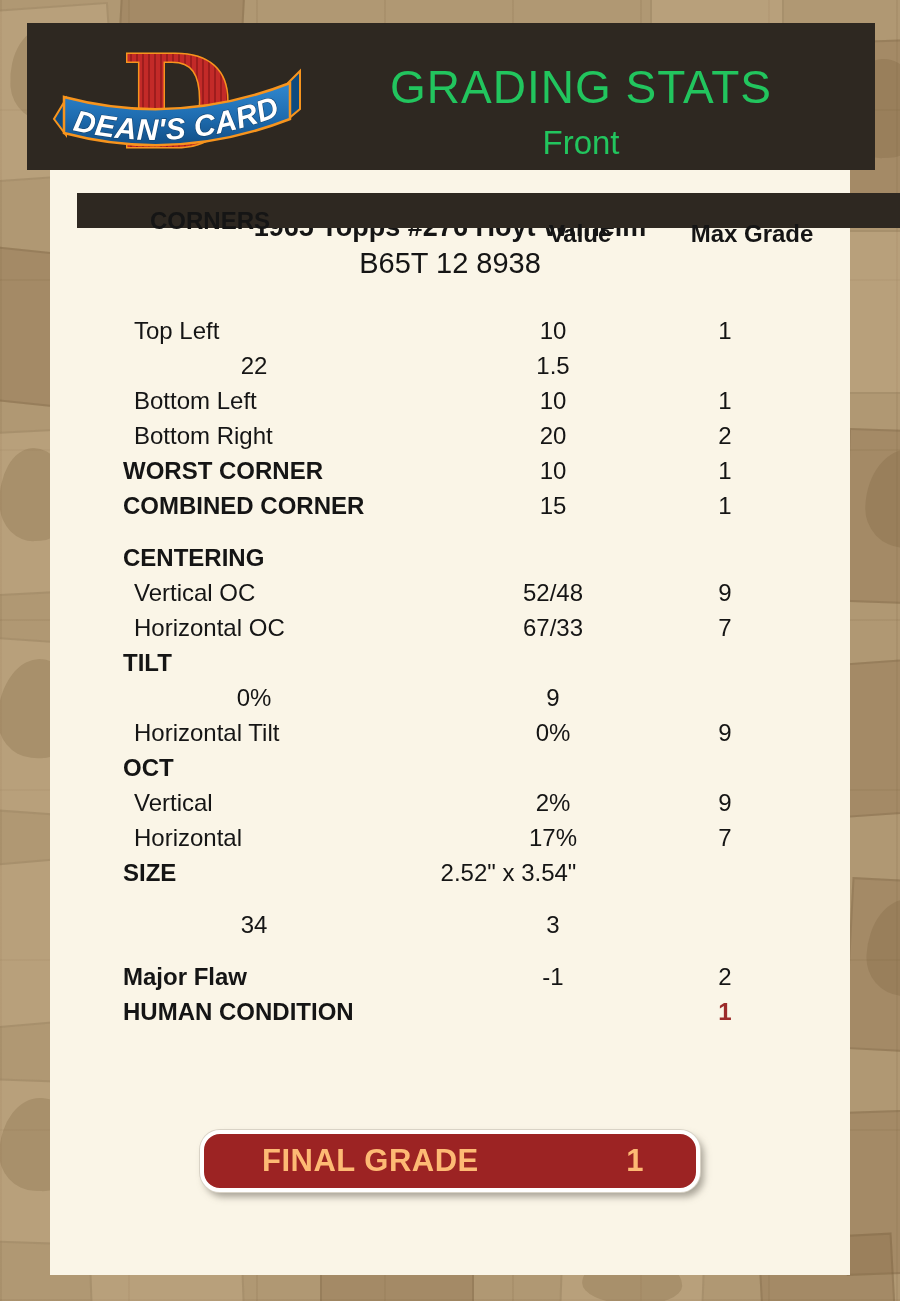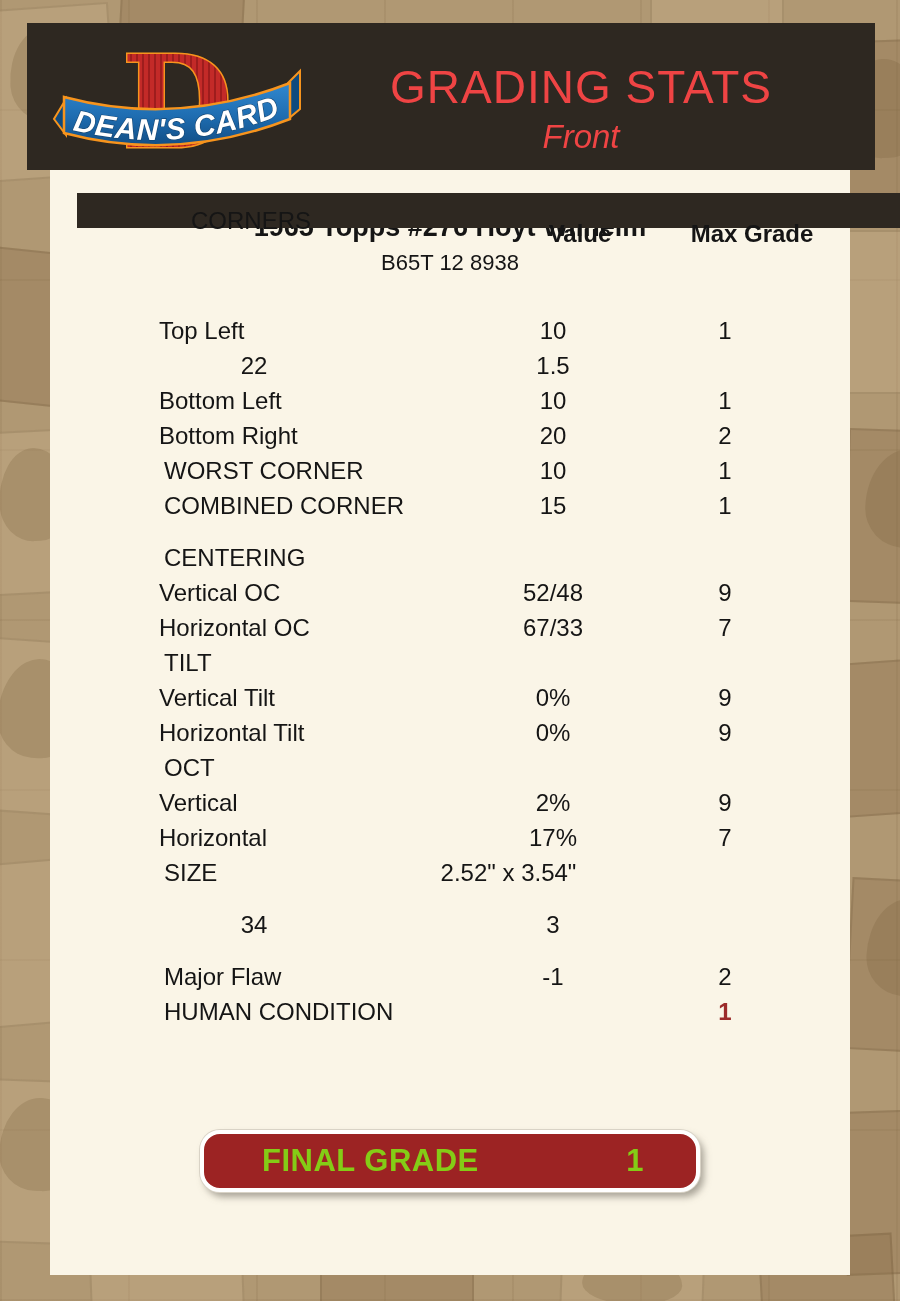--- a/index.html
+++ b/index.html
@@ -27,64 +27,64 @@
     background:rgba(120,94,60,.25);
   }
 
   
   .header{
     position:absolute;left:27px;top:23px;width:848px;height:147px;
     background:#2e2821;
   }
   .header-titles{
     position:absolute;left:310px;right:50px;top:0;height:100%;
-    text-align:center;color:#ef4444;
+    text-align:center;color:#22c55e;
   }
   .header-title{
     margin-top:36px;font-size:46px;line-height:56px;letter-spacing:1px;font-weight:400;
   }
   .header-subtitle{
-    margin-top:0;font-size:33px;line-height:44px;font-weight:400;font-style:italic;
+    margin-top:6px;font-size:33px;line-height:44px;font-weight:400;
   }
   .logo{position:absolute;left:25px;top:12px;width:250px;height:132px;}
 
   
   .panel{
     position:absolute;left:50px;top:170px;width:800px;height:1105px;
     background:#faf5e7;
   }
   .card-title{
     margin-top:39px;text-align:center;font-size:27px;line-height:36px;font-weight:700;
   }
   .card-serial{
-    text-align:center;font-size:22px;line-height:36px;font-weight:400;
+    text-align:center;font-size:29px;line-height:36px;font-weight:400;
   }
 
   
   .stats{margin-top:32px;}
   .row{
     display:grid;grid-template-columns:408px 190px 154px;
     height:35px;align-items:center;font-size:24px;
   }
-  .row .label{padding-left:109px;white-space:nowrap;}
-  .row.header .label,.row.section .label,.row.size .label{padding-left:114px;font-weight:400;}
+  .row .label{padding-left:84px;white-space:nowrap;}
+  .row.header .label,.row.section .label,.row.size .label{padding-left:73px;font-weight:700;}
   .row.header .value,.row.header .max{font-weight:700;margin-top:27px;}
   .row .value,.row .max{text-align:center;white-space:nowrap;}
   .row.size{grid-template-columns:230px 425px 1fr;gap:16px;}
   .spacer{height:17px;}
   .max.accent{font-weight:700;}
 
   
   .final-grade{
     position:absolute;left:150px;top:960px;width:500px;height:62px;
     background:#9c2323;border:4px solid #ffffff;border-radius:20px;
     box-shadow:0 0 0 1px #d9d3c6, 4px 5px 7px rgba(104,98,88,.55);
     display:flex;align-items:center;justify-content:space-between;
     padding:0 52px 0 58px;box-sizing:border-box;
-    color:#84cc16;font-size:31px;font-weight:700;letter-spacing:.5px;
+    color:#fdba74;font-size:31px;font-weight:700;letter-spacing:.5px;
   }
 </style>
 </head>
 <body>
 
 <div class="bg">
   <div class="bgcard" style="left:-8px;top:6px;width:118px;height:168px;transform:rotate(-4deg);">
       <div class="face"></div>
     </div>
   <div class="bgcard dk" style="left:118px;top:-30px;width:120px;height:160px;transform:rotate(3deg);"></div>
@@ -174,21 +174,20 @@
         <div class="label">Horizontal OC</div>
         <div class="value">67/33</div>
         <div class="max">7</div>
       </div>
       <div class="row section">
         <div class="label">TILT</div>
         <div class="value"></div>
         <div class="max"></div>
       </div>
       <div class="row sub">
-        <div class="label">Vertical Tilt</div>
         <div class="value">0%</div>
         <div class="max">9</div>
       </div>
       <div class="row sub">
         <div class="label">Horizontal Tilt</div>
         <div class="value">0%</div>
         <div class="max">9</div>
       </div>
       <div class="row section">
         <div class="label">OCT</div>

